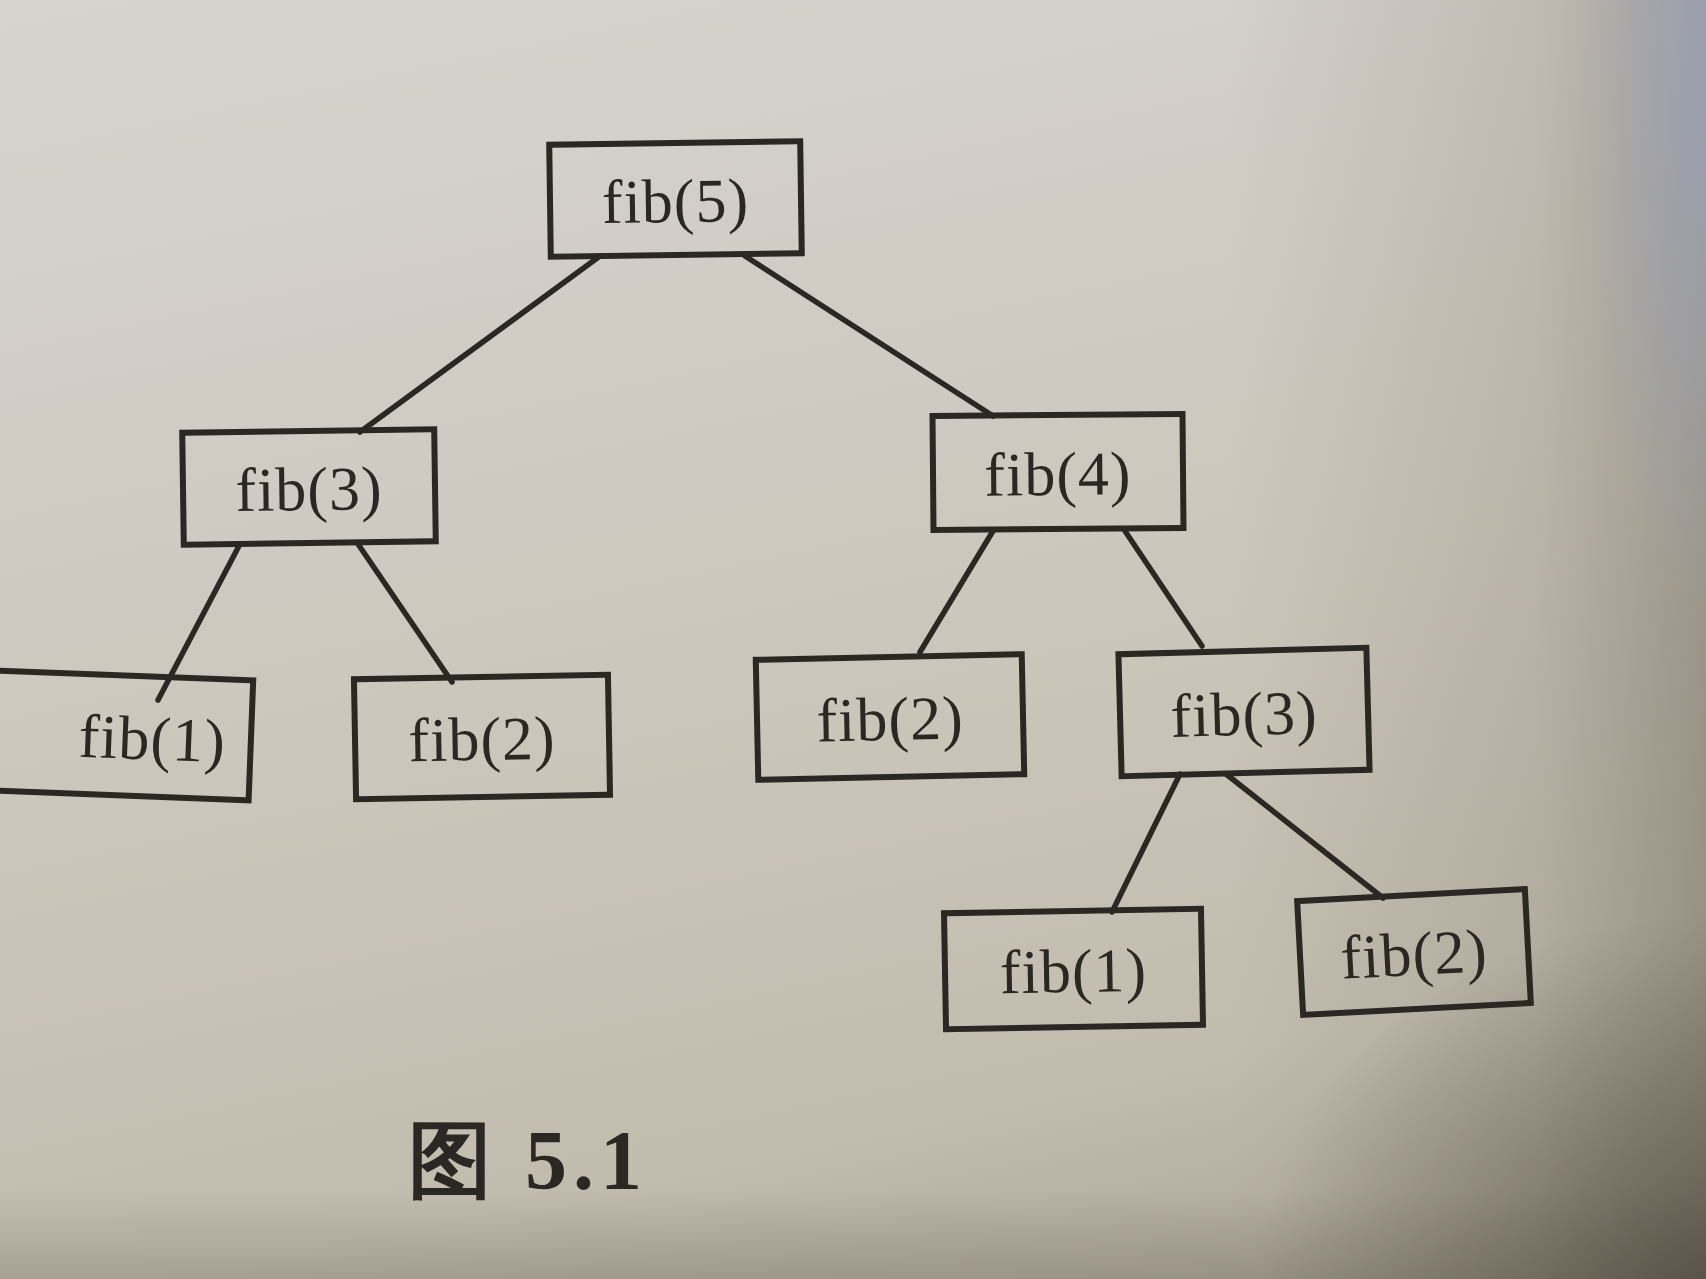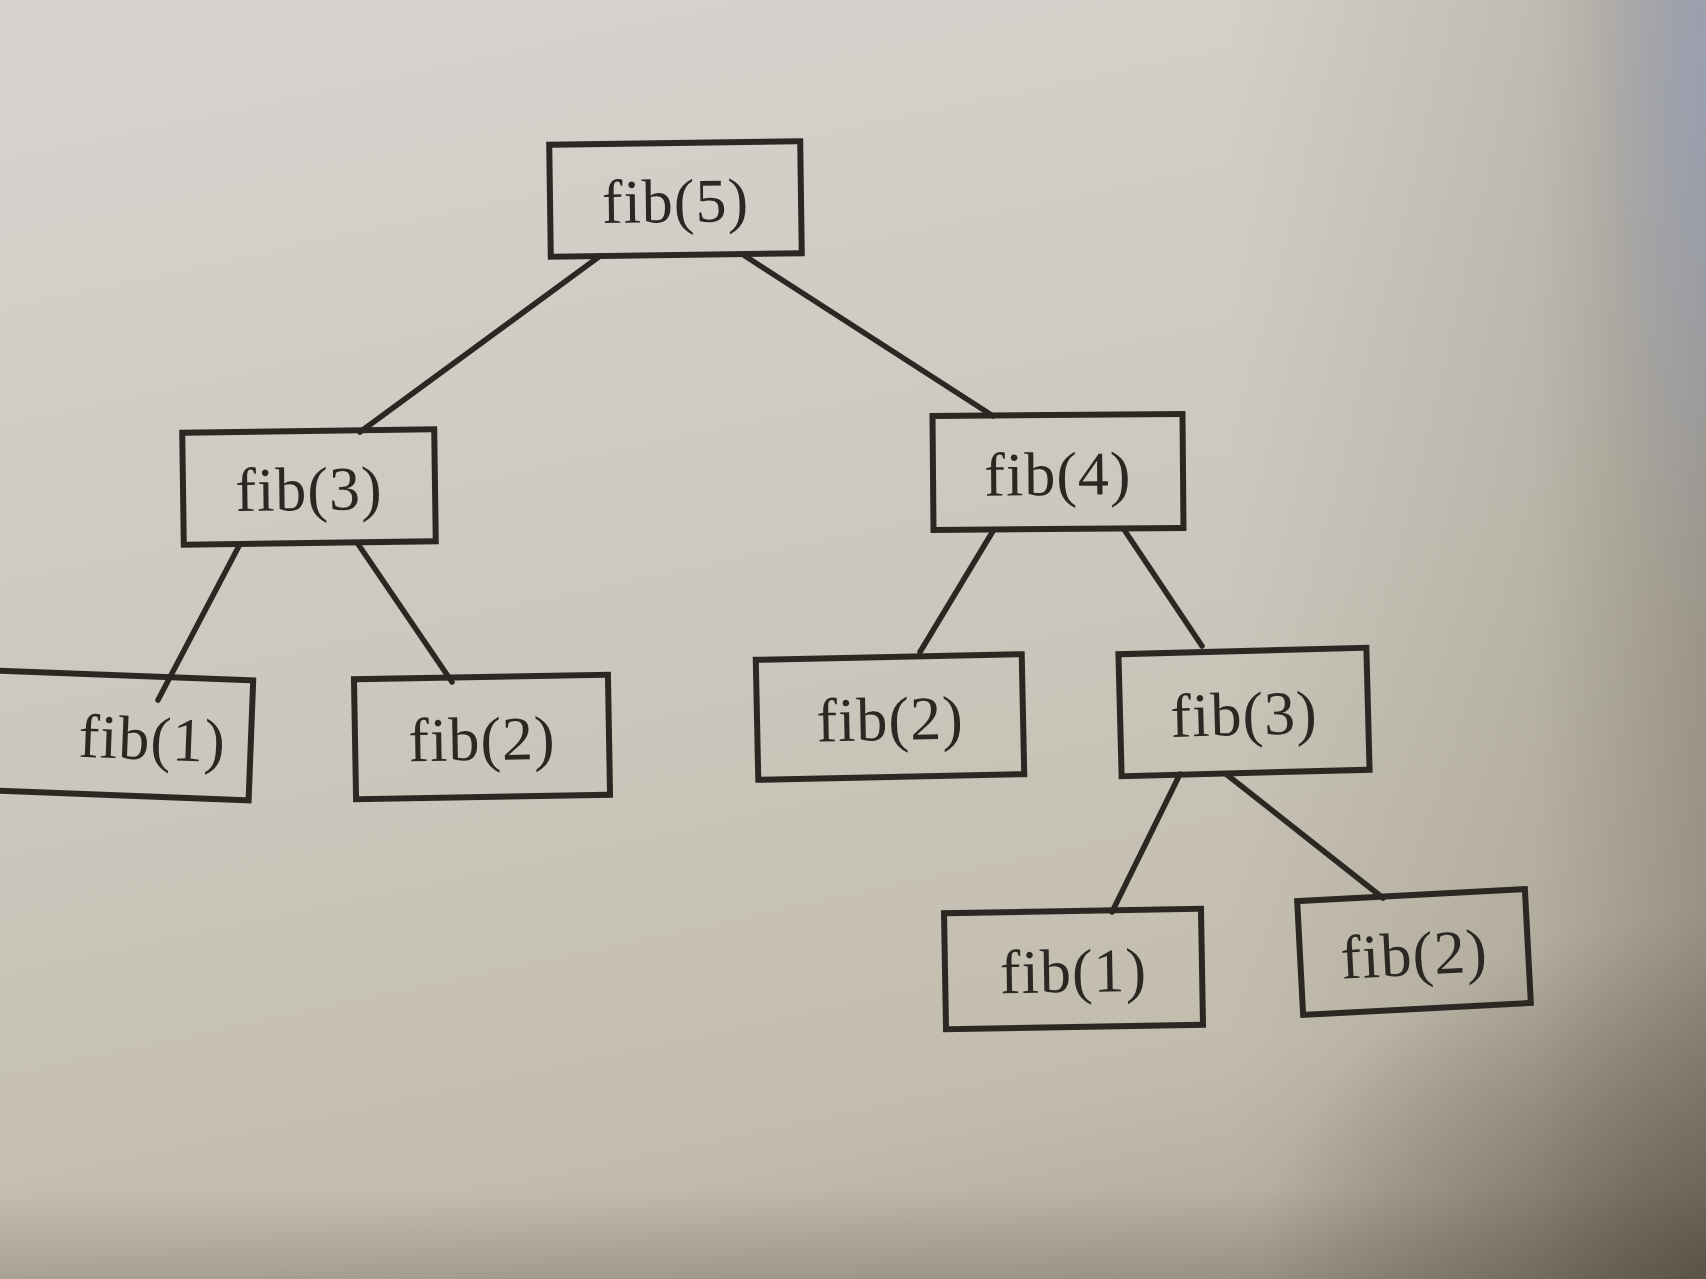--- a/index.html
+++ b/index.html
@@ -87,15 +87,16 @@
     <span>fib(3)</span>
   </div>
   <div class="node" id="node-fib1-right">
     <span>fib(1)</span>
   </div>
   <div class="node" id="node-fib2-right">
     <span>fib(2)</span>
   </div>
 
   <div class="caption">
+    <span class="prefix">图 5.1</span>
   </div>
 
 </div>
 
 </body></html>

